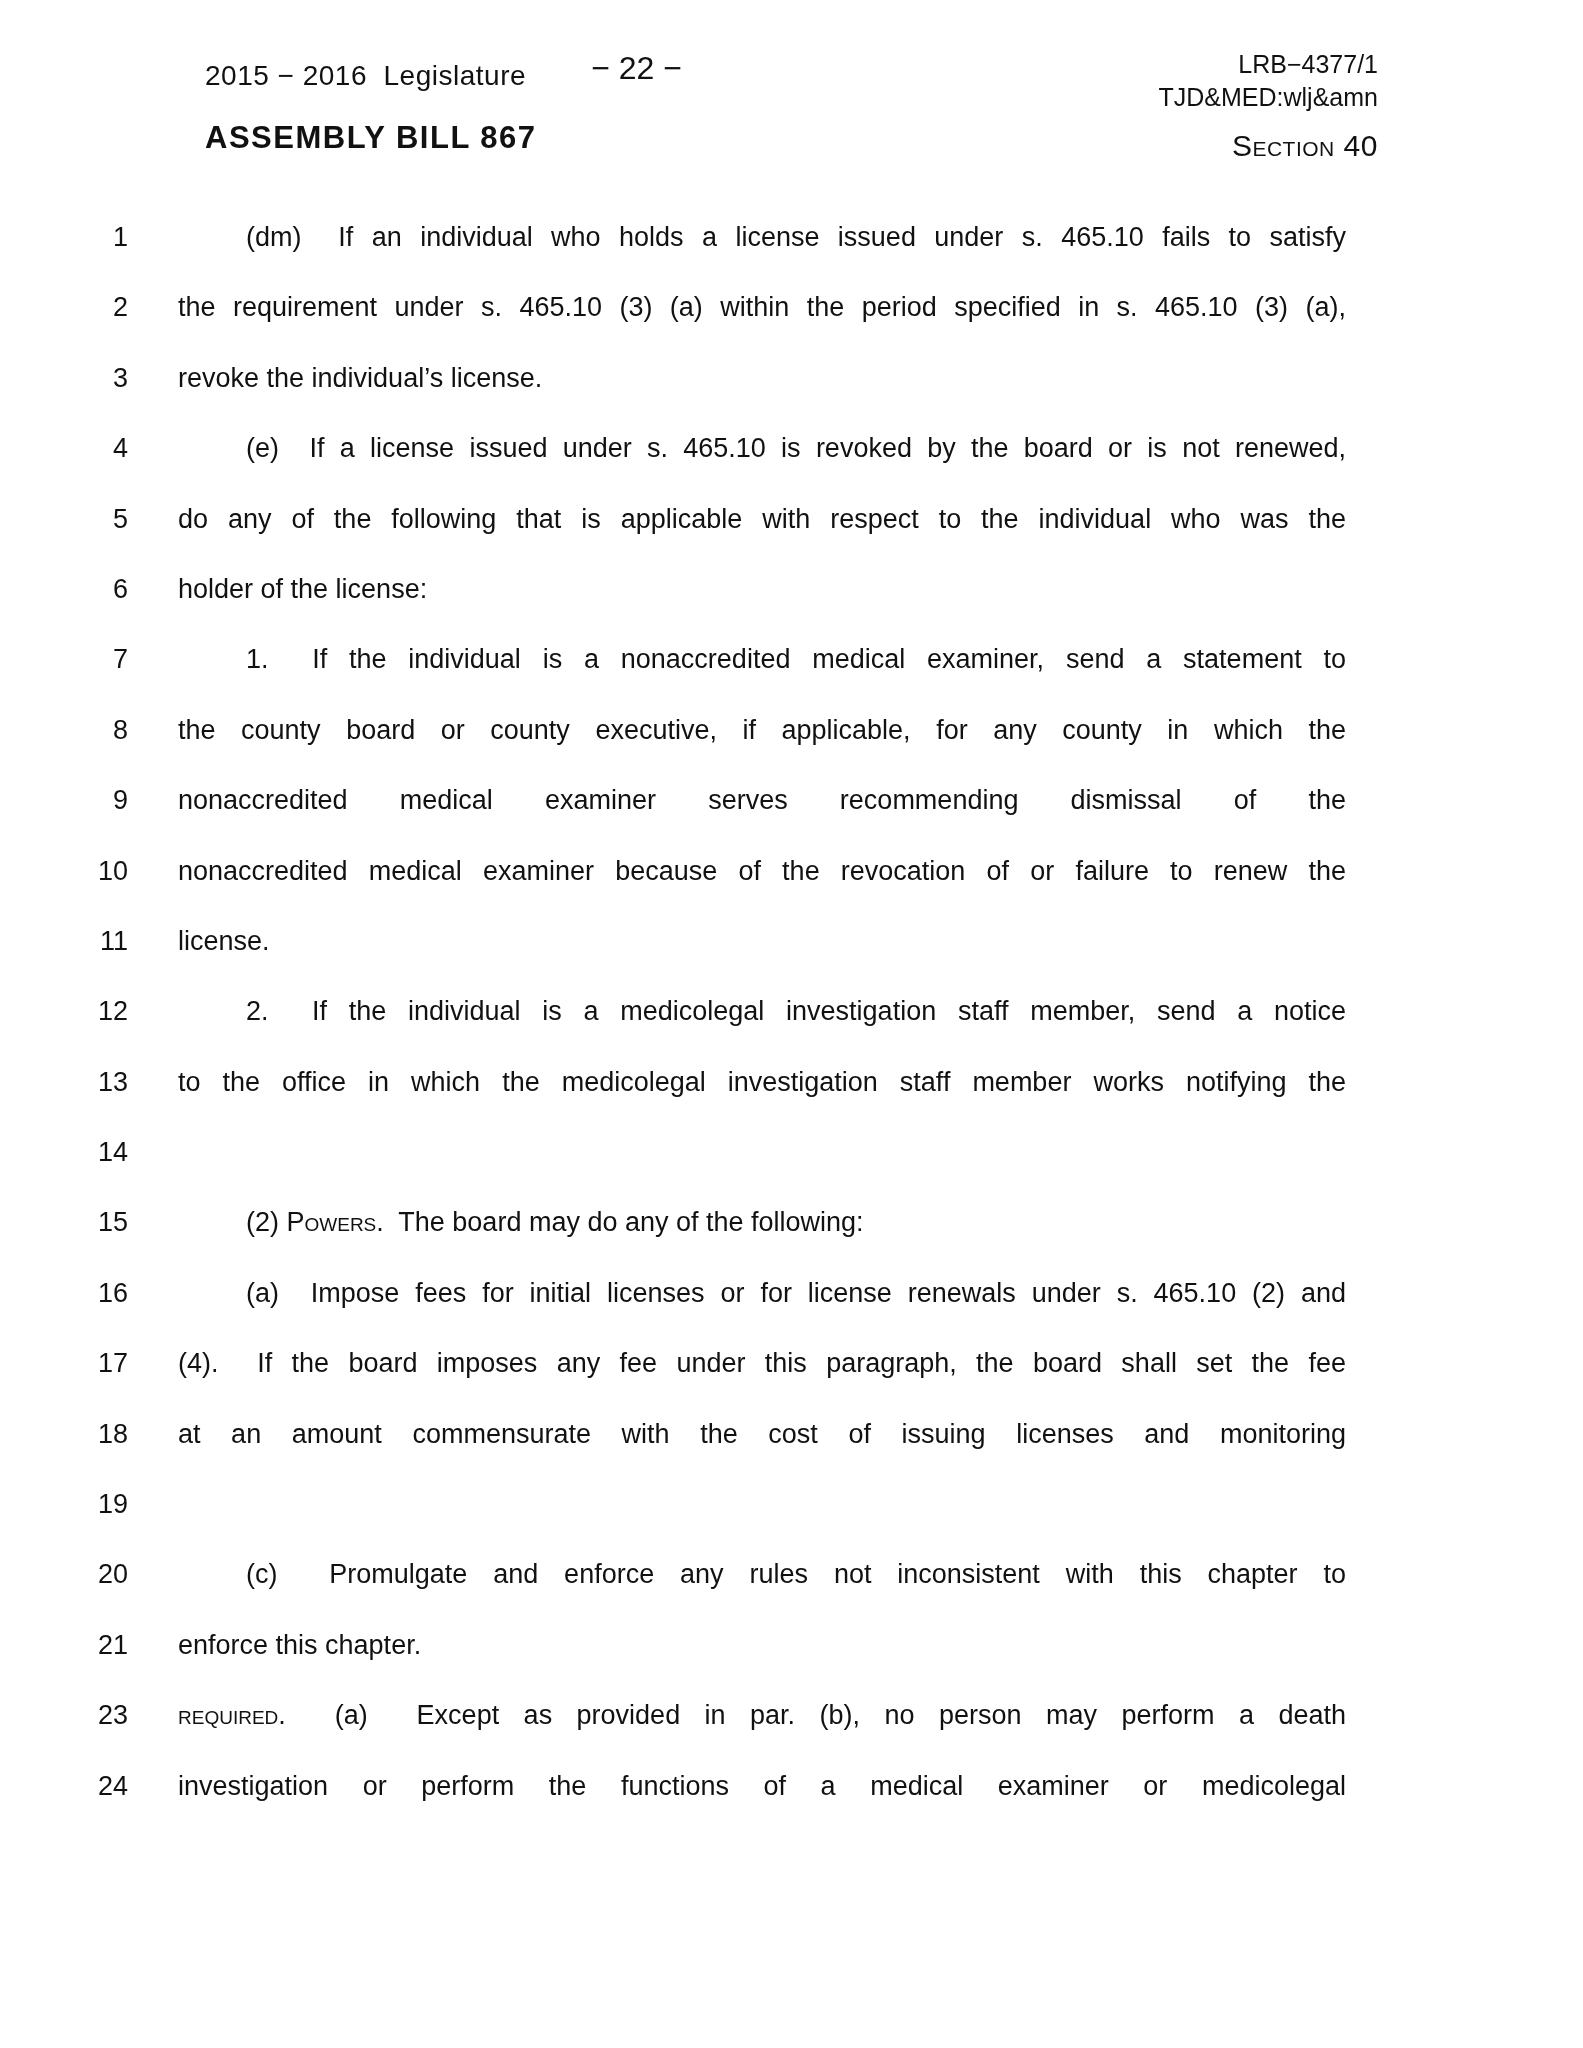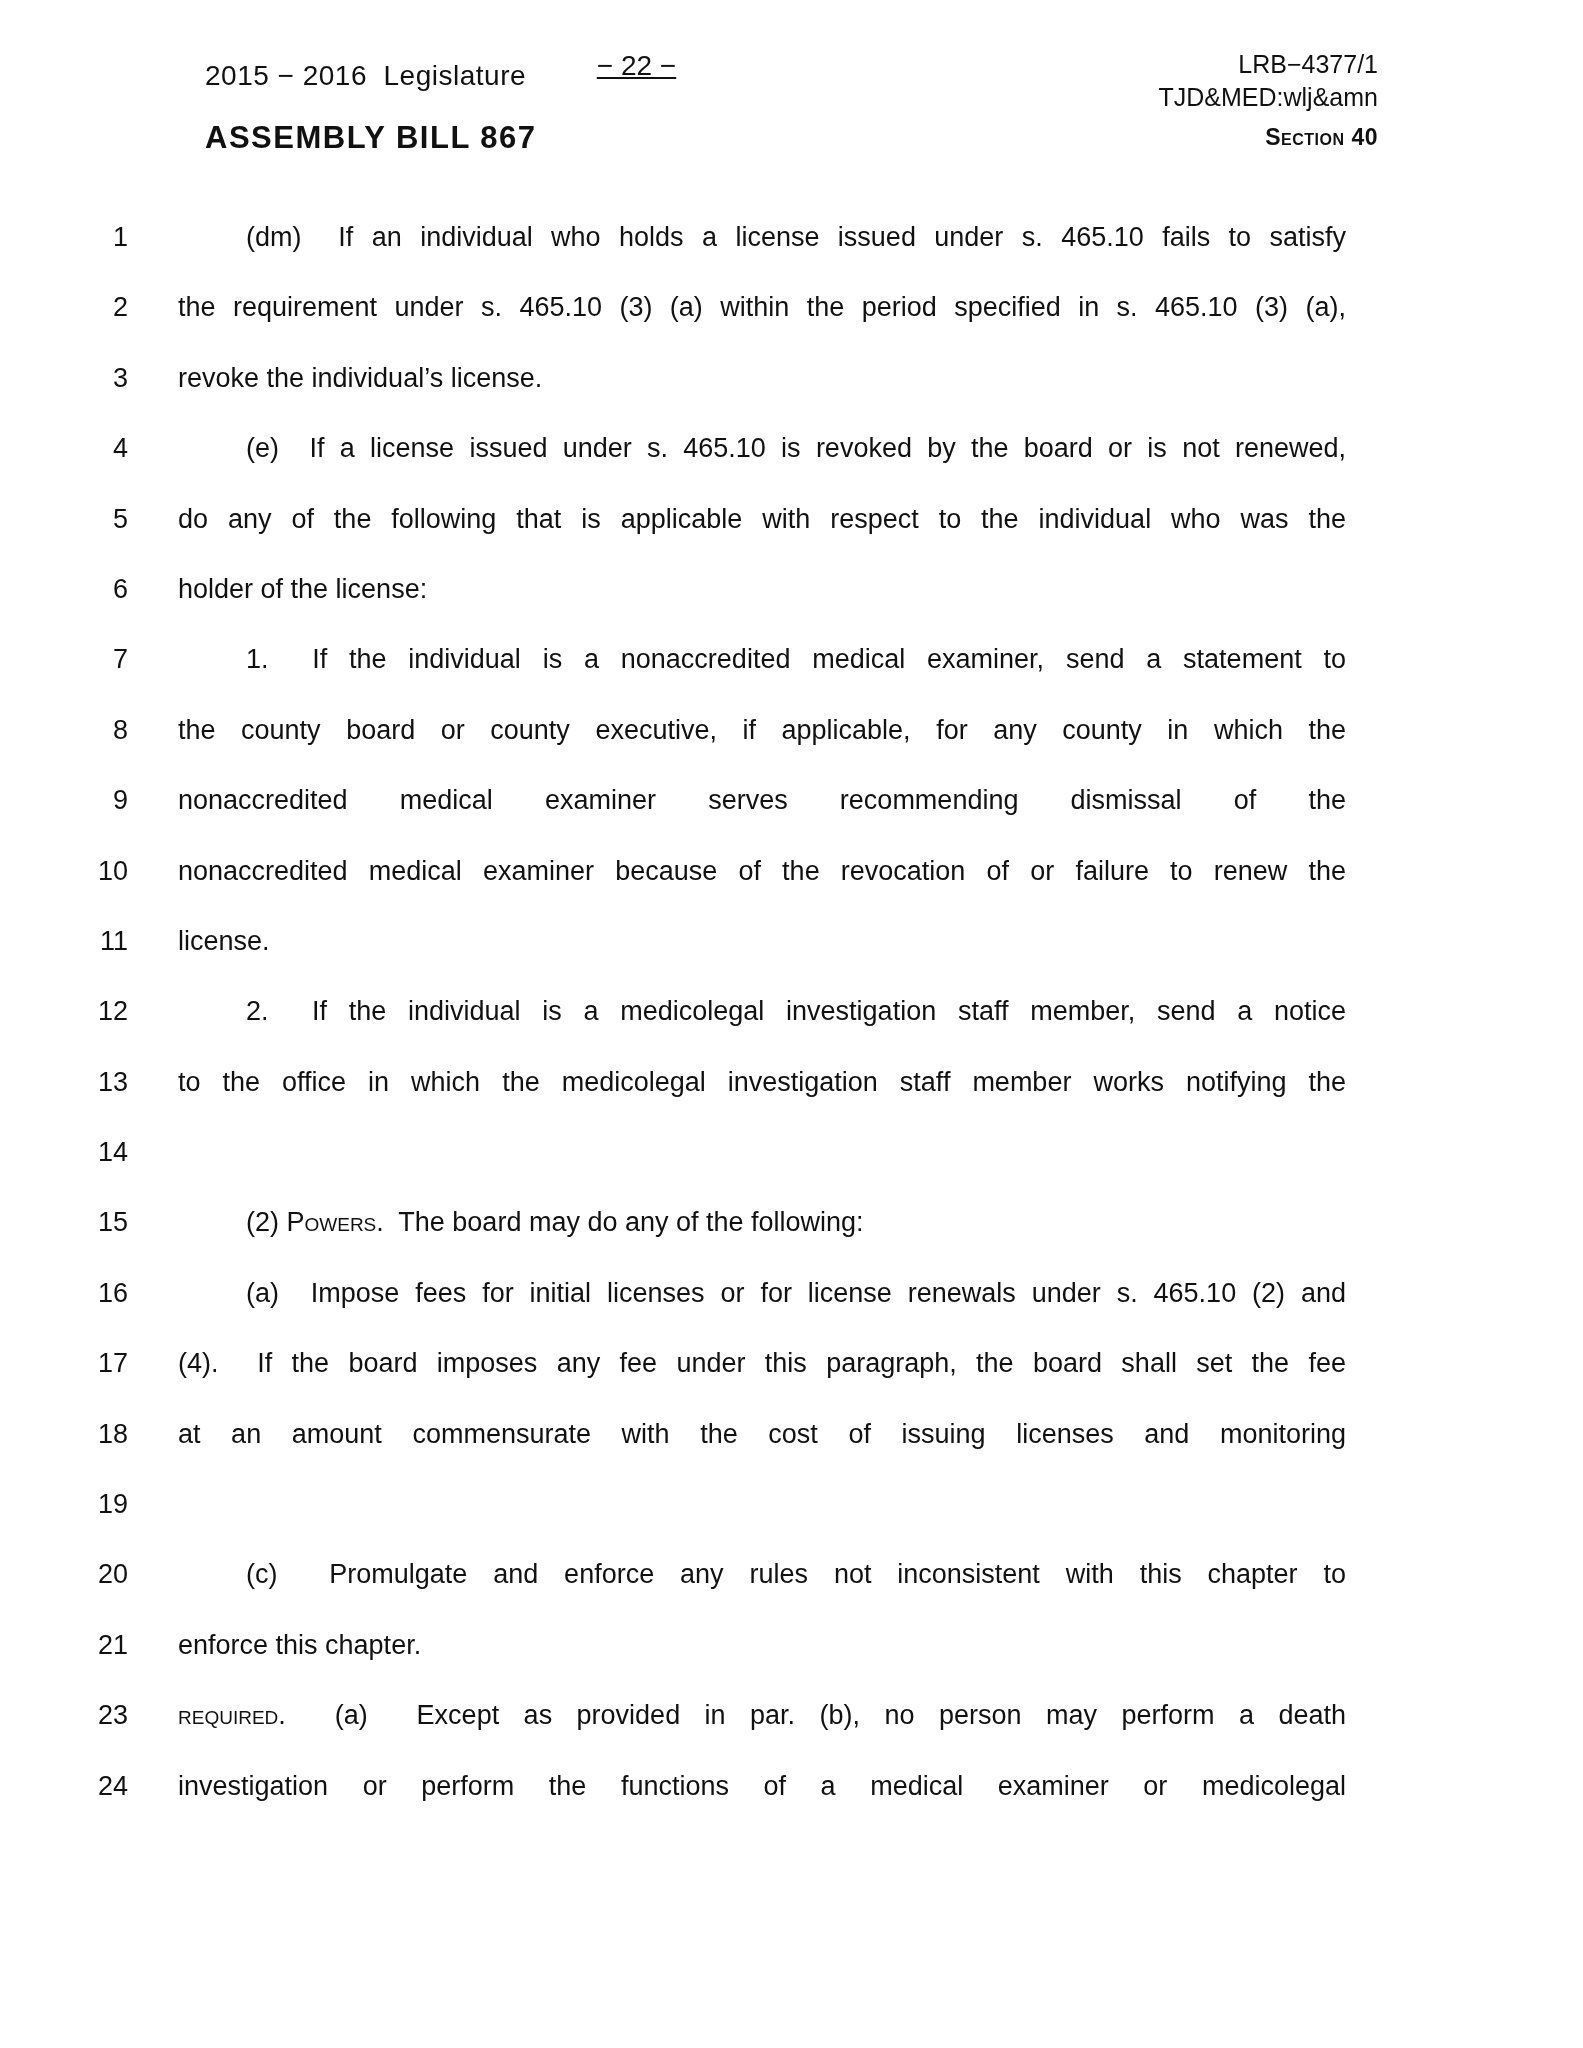--- a/index.html
+++ b/index.html
@@ -40,38 +40,36 @@
     font-weight: 700;
     letter-spacing: 1.5px;
     white-space: pre;
   }
   .h-center {
     position: absolute;
     left: 0;
     right: 310px;
     top: 2px;
     text-align: center;
-    font-size: 28px;
+    font-size: 32px;
     white-space: pre;
-    text-decoration: underline;
   }
   .h-right {
     position: absolute;
     right: 0;
     top: 0;
     text-align: right;
     font-size: 25px;
     line-height: 33px;
   }
   .h-section {
     font-variant: small-caps;
-    font-size: 23px;
-    margin-top: 7px;
+    font-size: 30px;
+    margin-top: 15px;
     letter-spacing: 0.5px;
-    font-weight: bold;
   }
   
   .body {
     position: absolute;
     top: 202px;
     left: 0;
     width: 1583px;
   }
   .row {
     display: flex;

